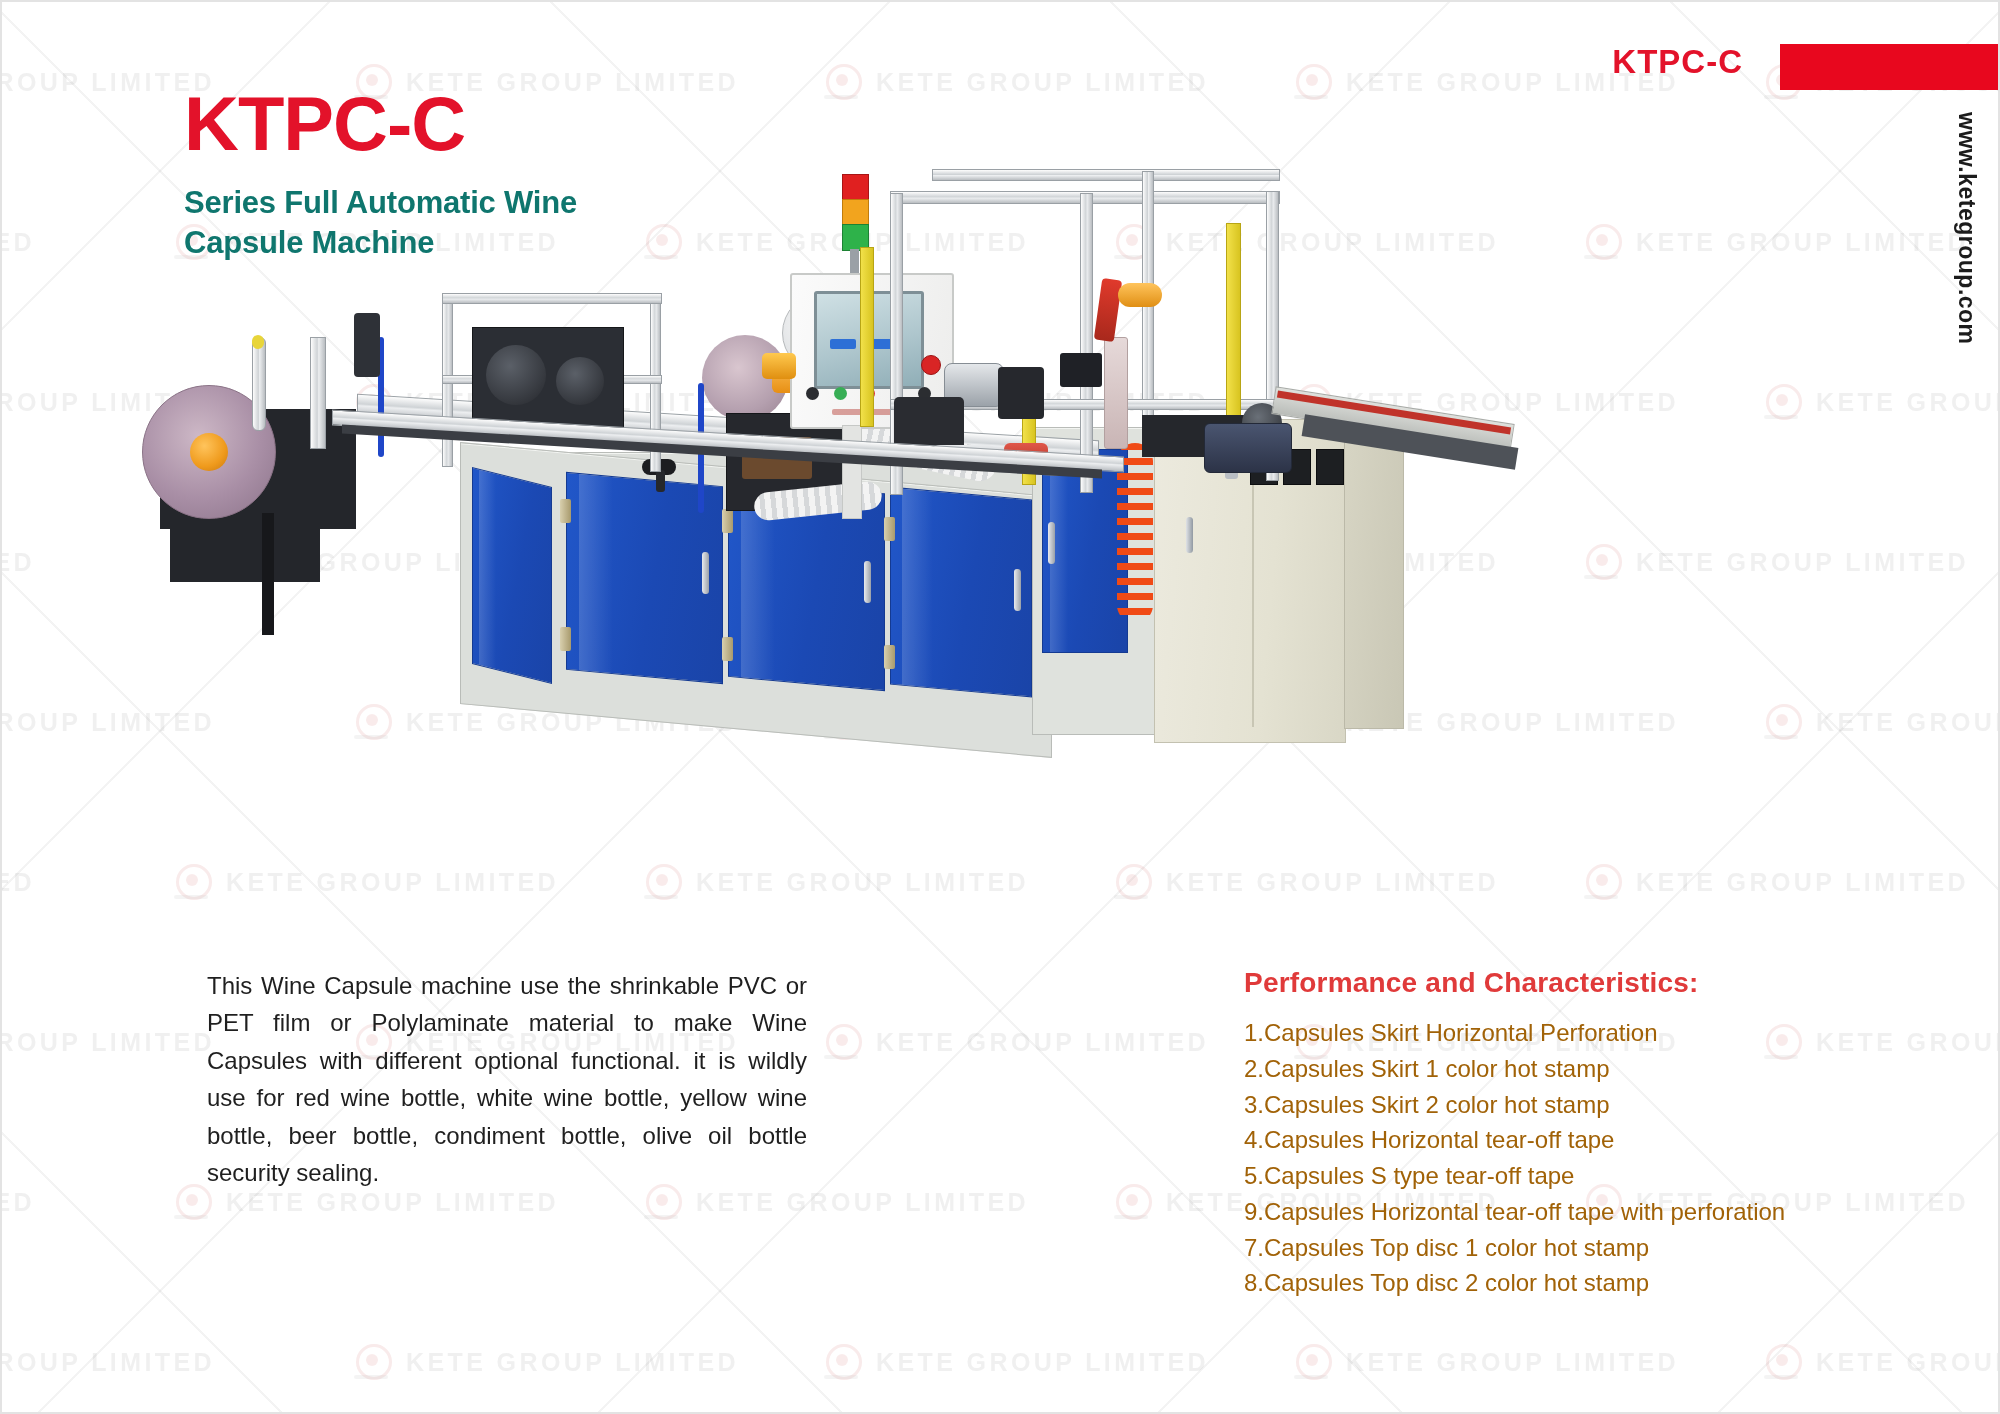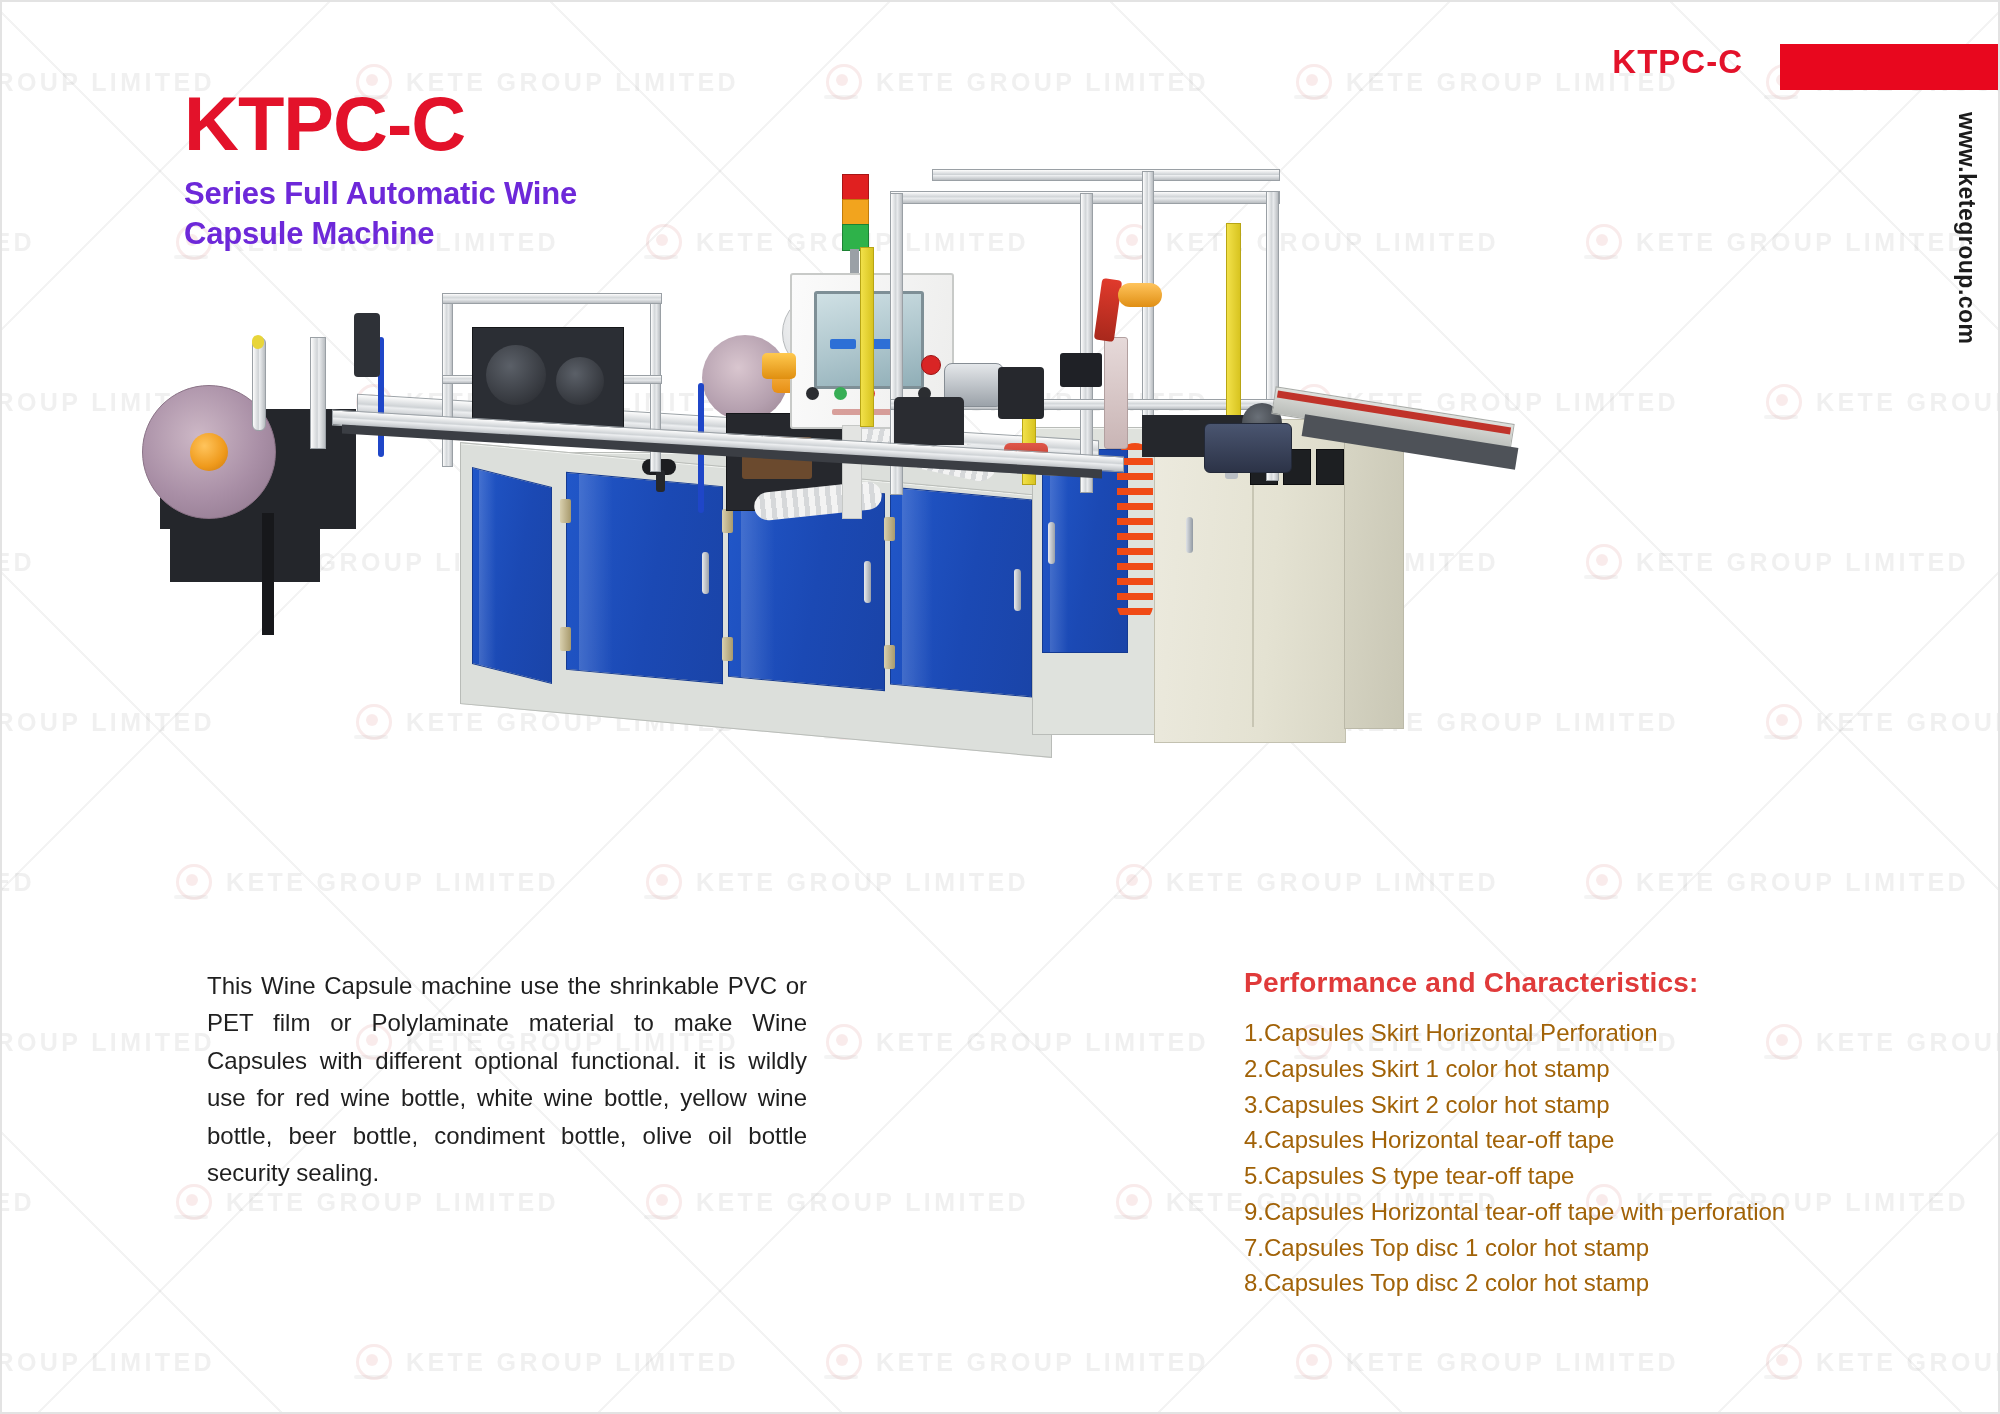--- a/index.html
+++ b/index.html
@@ -23,21 +23,21 @@
         border-radius:50%;background:rgba(200,80,80,.20);}
   .wmlogo .bar{position:absolute;left:2px;bottom:3px;width:34px;height:4px;
         background:rgba(150,150,150,.18);border-radius:2px;}
   .wmtxt{font-size:25px;letter-spacing:3.4px;font-weight:700;color:rgba(140,140,140,.135);
         white-space:nowrap;font-family:"Liberation Sans",sans-serif;}
 
   
   #title-block{position:absolute;left:182px;top:86px;z-index:6;}
   #main-title{font-size:76px;font-weight:700;color:#e3122a;letter-spacing:-1px;line-height:.96;
         font-family:"Liberation Sans",sans-serif;}
-  #subtitle{margin-top:13px;font-size:31px;font-weight:700;color:#6d28d9;line-height:1.28;
+  #subtitle{margin-top:22px;font-size:31px;font-weight:700;color:#0f766e;line-height:1.28;
         letter-spacing:-.2px;}
 
   #corner-code{position:absolute;right:255px;top:41px;z-index:6;font-size:33px;font-weight:700;
         color:#e3122a;letter-spacing:1px;}
   #corner-bar{position:absolute;right:0;top:42px;width:218px;height:46px;background:#e8071e;z-index:6;}
   #corner-url{position:absolute;right:18px;top:110px;z-index:6;font-size:23px;font-weight:700;
         color:#1c1c1c;letter-spacing:.5px;writing-mode:vertical-rl;text-orientation:mixed;}
 
   
   #photo{position:absolute;left:140px;top:185px;width:1730px;height:740px;z-index:4;}

